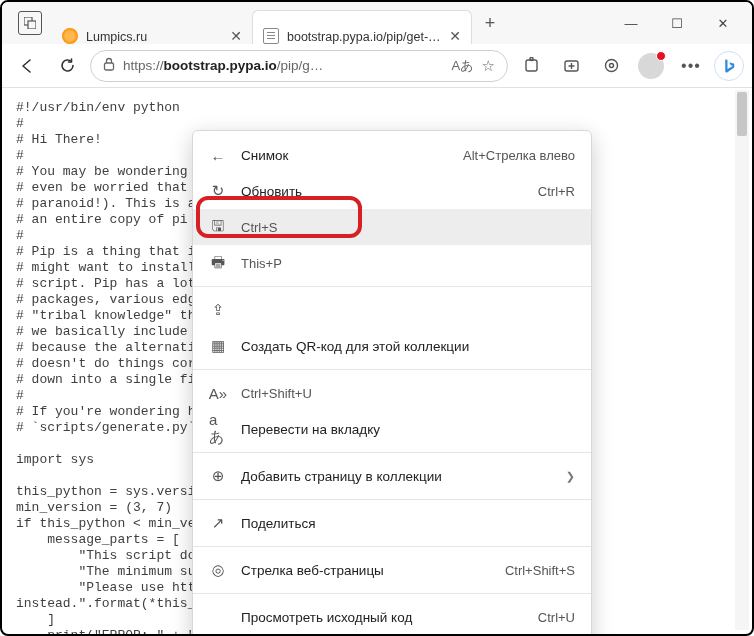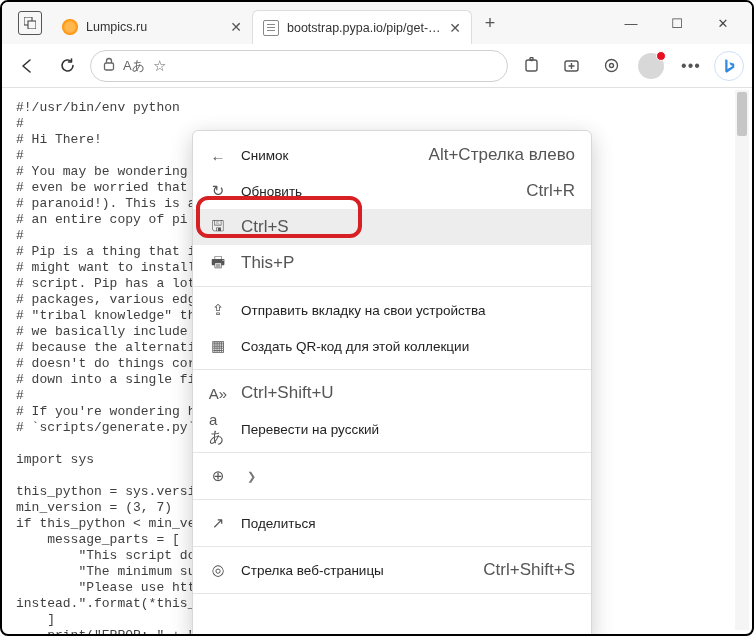--- a/index.html
+++ b/index.html
@@ -22,21 +22,21 @@
   }
   .titlebar-icon {
     width: 24px; height: 24px;
     border: 1.2px solid #555;
     border-radius: 3px;
     margin: 0 10px;
     display:flex;align-items:center;justify-content:center;
   }
   .tab {
     display: flex;
-    align-items: center;
+    align-items: flex-end;
     height: 34px;
     padding: 0 10px;
     border-radius: 6px 6px 0 0;
     font-size: 12.5px;
     color: #333;
     gap: 8px;
     min-width: 200px;
     max-width: 220px;
     position: relative;
     top: 4px;
@@ -93,21 +93,21 @@
     z-index:10;
   }
   .menu-item {
     display:flex; align-items:center;
     height:36px; padding:0 16px; gap:14px;
     font-size:13.5px; color:#222;
   }
   .menu-item:hover, .menu-item.hover { background:#ededed; }
   .menu-item .mi-icon { width:18px; display:flex;align-items:center;justify-content:center;color:#555;font-size:15px;}
   .menu-item .mi-label { flex:1; }
-  .menu-item .mi-shortcut { color:#555; font-size:17px; }
+  .menu-item .mi-shortcut { color:#555; font-size:13px; }
   .menu-item .chevron { color:#777; font-size:11px; margin-left:6px;}
   .menu-sep { height:1px; background:#e5e5e5; margin:5px 0; }
   .highlight-box {
     position:absolute;
     left:194px; top:194px;
     width:166px; height:42px;
     border:4px solid #d62024;
     border-radius:12px;
     z-index:12;
     pointer-events:none;
@@ -155,20 +155,21 @@
         <path d="M12.5 2 L12.5 5 L9.5 5" fill="none" stroke="#333" stroke-width="1.6" stroke-linecap="round" stroke-linejoin="round"></path>
       </svg>
   </div>
   <div class="addr">
     <span>
       <svg width="12" height="14" viewBox="0 0 12 14">
           <rect x="1.5" y="6" width="9" height="7" rx="1.5" fill="none" stroke="#666" stroke-width="1.3"></rect>
           <path d="M3.5 6 V4 a2.5 2.5 0 0 1 5 0 V6" fill="none" stroke="#666" stroke-width="1.3"></path>
         </svg>
     </span>
+    <span class="url"><span>https://</span><b>bootstrap.pypa.io</b><span>/pip/g…</span></span>
     <span style="font-size:13px;">Aあ</span>
     <span style="font-size:15px;">☆</span>
   </div>
   <div class="tbtn">
     <svg width="17" height="17" viewBox="0 0 17 17">
         <rect x="3" y="3" width="11" height="11" rx="2" fill="none" stroke="#555" stroke-width="1.4"></rect>
         <rect x="7" y="0.5" width="3" height="3" rx="1" fill="none" stroke="#555" stroke-width="1.4"></rect>
       </svg>
   </div>
   <div class="tbtn">
@@ -249,48 +250,53 @@
       <span class="mi-icon">🖫</span>
       <span class="mi-shortcut">Ctrl+S</span>
     </div>
     <div class="menu-item">
       <span class="mi-icon">🖶</span>
       <span class="mi-shortcut">This+P</span>
     </div>
     <div class="menu-sep"></div>
     <div class="menu-item">
       <span class="mi-icon">⇪</span>
-      <span class="mi-label">Отправить вкладку на свои устройства</span>
     </div>
     <div class="menu-item">
       <span class="mi-icon">▦</span>
       <span class="mi-label">Создать QR-код для этой коллекции</span>
     </div>
     <div class="menu-sep"></div>
     <div class="menu-item">
       <span class="mi-icon">A»</span>
       <span class="mi-shortcut">Ctrl+Shift+U</span>
     </div>
     <div class="menu-item">
       <span class="mi-icon">aあ</span>
-      <span class="mi-label">Перевести на русский</span>
+      <span class="mi-label">Перевести на вкладку</span>
     </div>
     <div class="menu-sep"></div>
     <div class="menu-item">
       <span class="mi-icon">⊕</span>
+      <span class="mi-label">Добавить страницу в коллекции</span>
       <span class="chevron">❯</span>
     </div>
     <div class="menu-sep"></div>
     <div class="menu-item">
       <span class="mi-icon">↗</span>
       <span class="mi-label">Поделиться</span>
     </div>
     <div class="menu-sep"></div>
     <div class="menu-item">
       <span class="mi-icon">◎</span>
       <span class="mi-label">Стрелка веб-страницы</span>
       <span class="mi-shortcut">Ctrl+Shift+S</span>
     </div>
     <div class="menu-sep"></div>
+    <div class="menu-item">
+      <span class="mi-icon"></span>
+      <span class="mi-label">Просмотреть исходный код</span>
+      <span class="mi-shortcut">Ctrl+U</span>
+    </div>
     <div class="menu-item"></div>
   </div>
 
 <div class="highlight-box"></div>
 
 </body></html>

